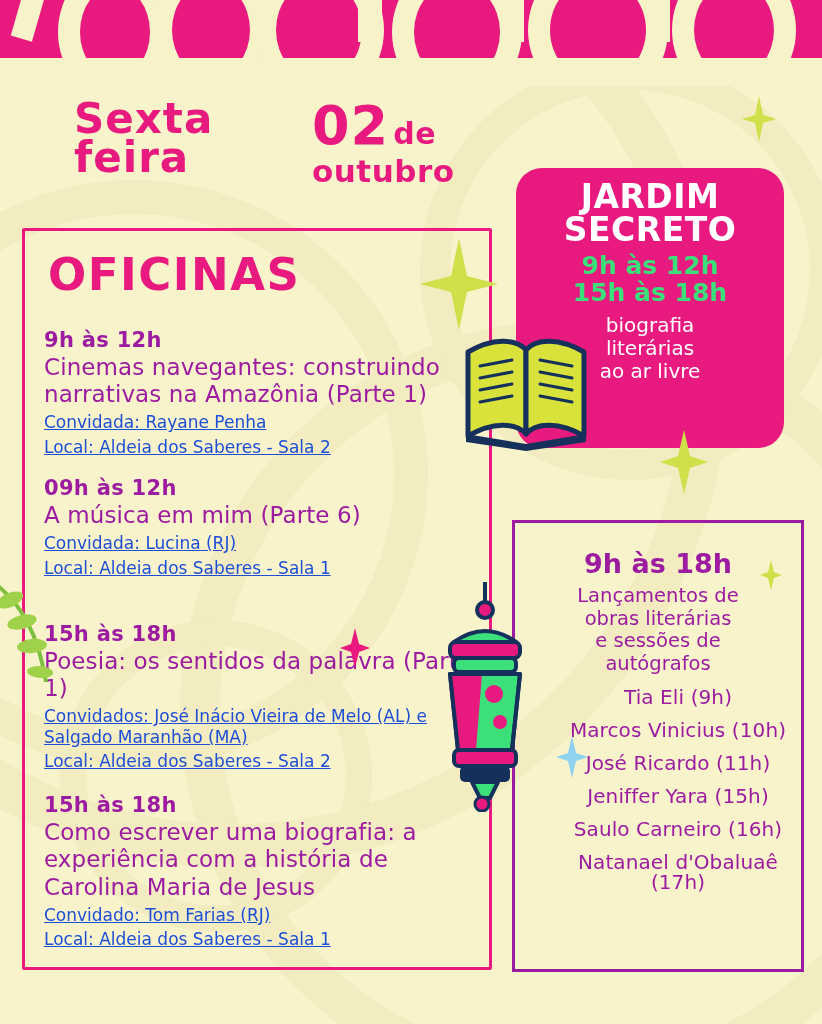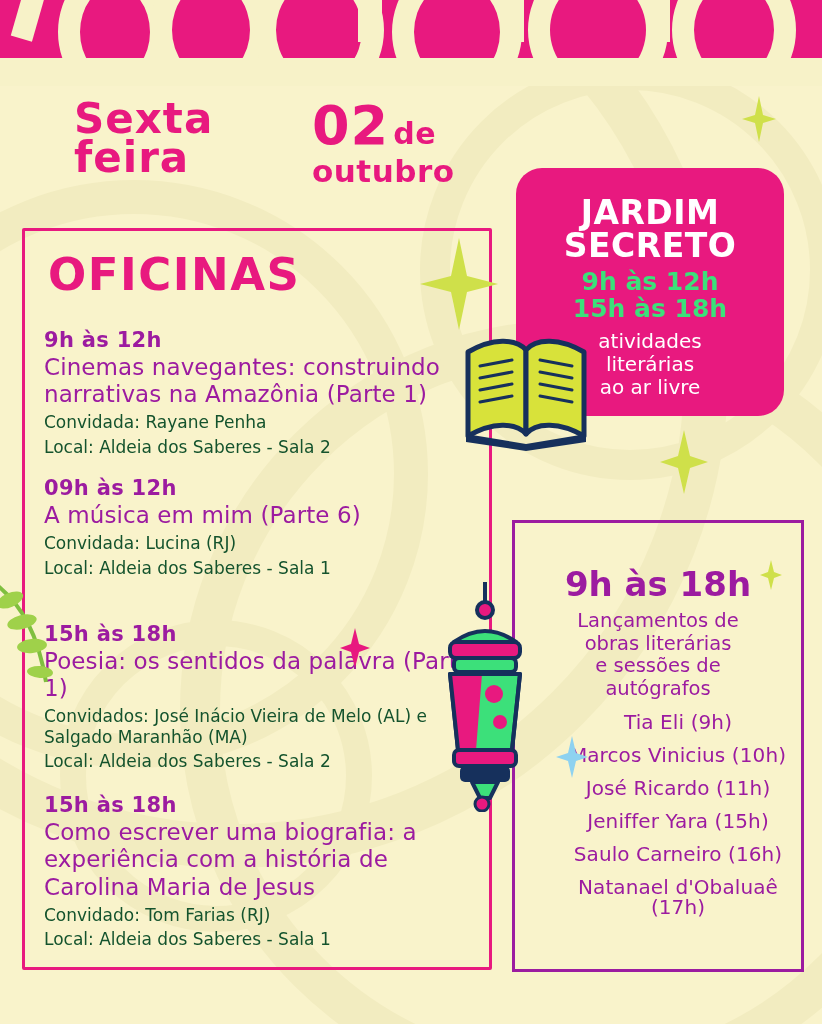--- a/index.html
+++ b/index.html
@@ -149,36 +149,37 @@
     letter-spacing: 0.3px;
     margin-bottom: 2px;
   }
   .wk-title {
     color: #9c1ba0;
     font-size: 23px;
     line-height: 1.18;
     letter-spacing: 0.1px;
   }
   .wk-meta {
-    color: #14532d;
+    color: #1d4ed8;
     font-size: 17px;
     line-height: 1.2;
     margin-top: 4px;
+    text-decoration: underline;
   }
 
   
   .jardim {
     position: absolute;
     left: 516px; top: 168px;
-    width: 268px; height: 248px;
+    width: 268px; height: 280px;
     background: #e8197f;
     border-radius: 26px;
     text-align: center;
     color: #ffffff;
-    padding-top: 24px;
+    padding-top: 8px;
     box-sizing: border-box;
   }
   .jardim h2 {
     margin: 4px 0 0 0;
     font-weight: bold;
     font-size: 33px;
     line-height: 1.0;
     letter-spacing: 0.5px;
   }
   .jardim .hours {
@@ -213,22 +214,22 @@
   .gengibirra h2 {
     margin: 0;
     font-weight: bold;
     font-size: 33px;
     line-height: 1.02;
     letter-spacing: 0.5px;
   }
   .geng-hours {
     color: #9c1ba0;
     font-weight: bold;
-    font-size: 34px;
-    margin-top: 24px;
+    font-size: 27px;
+    margin-top: 8px;
   }
   .geng-sub {
     color: #9c1ba0;
     font-size: 19.5px;
     line-height: 1.16;
     margin-top: 6px;
   }
   .geng-list {
     margin-top: 12px;
   }
@@ -376,21 +377,21 @@
   <div class="jardim">
     <h2>
       <span>JARDIM</span><br>
       <span>SECRETO</span>
     </h2>
     <div class="hours">
       <div>9h às 12h</div>
       <div>15h às 18h</div>
     </div>
     <div class="sub">
-      <div>atividades</div>
+      <div>biografia</div>
       <div>literárias</div>
       <div>ao ar livre</div>
     </div>
   </div>
 
   <div class="book">
     <svg width="128" height="122" viewBox="0 0 128 122">
       <path d="M6 22 C30 8, 54 8, 64 20 L64 104 C54 92, 30 92, 6 106 Z" fill="#d8e23a" stroke="#16305c" stroke-width="5" stroke-linejoin="round"></path>
       <path d="M122 22 C98 8, 74 8, 64 20 L64 104 C74 92, 98 92, 122 106 Z" fill="#d8e23a" stroke="#16305c" stroke-width="5" stroke-linejoin="round"></path>
       <path d="M4 104 L64 114 L124 104 L124 112 L64 121 L4 112 Z" fill="#16305c"></path>

